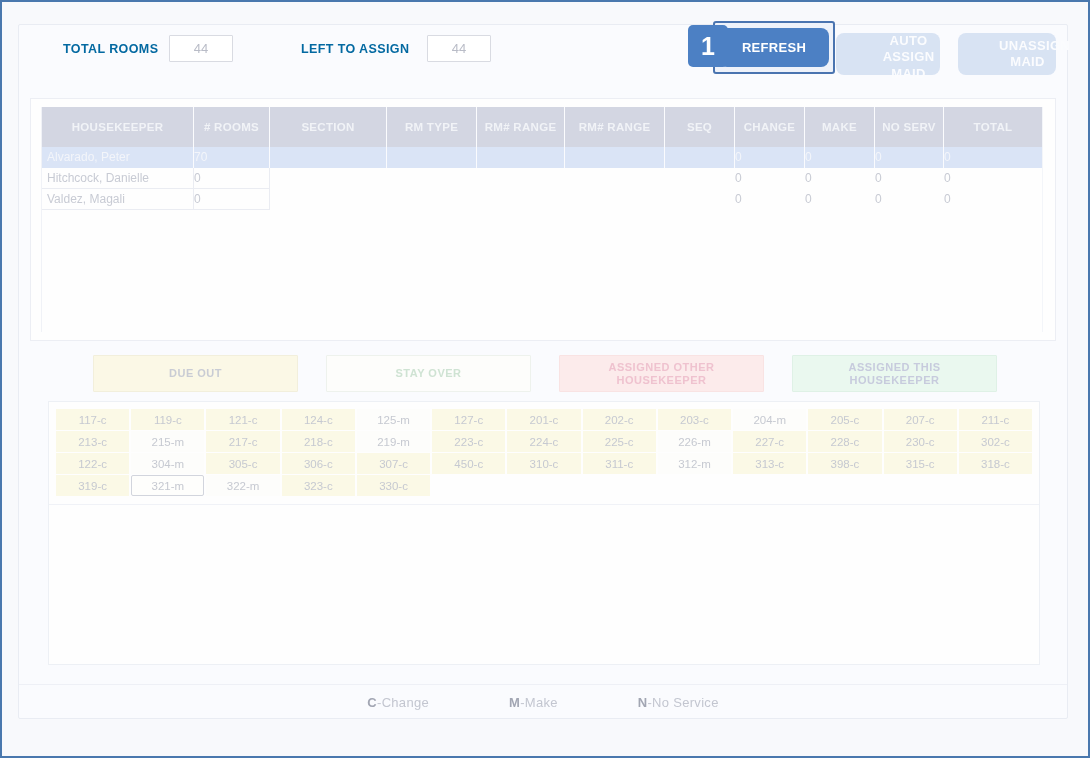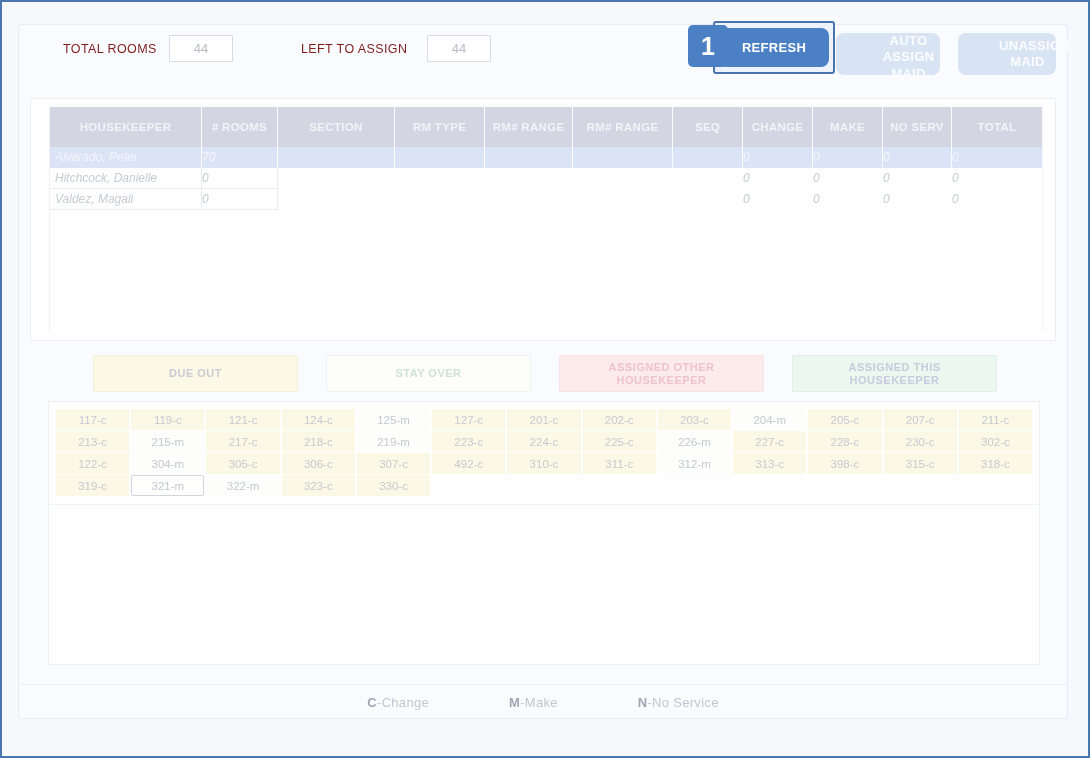--- a/index.html
+++ b/index.html
@@ -27,21 +27,21 @@
     border:2px solid #4a78ae;background:#f8f9fc;overflow:hidden;
   }
   .panel{
     position:absolute;left:16px;top:22px;width:1050px;height:695px;
     background:#fafbfe;border:1px solid #e9ecf3;border-radius:2px;
   }
 
   
   .fieldlabel{
     position:absolute;top:17px;font-size:12.5px;letter-spacing:.4px;
-    color:#7f1d1d;font-weight:400;
+    color:#0369a1;font-weight:700;
   }
   .lbl-total{left:44px;}
   .lbl-left{left:282px;}
   .numbox{
     position:absolute;top:10px;width:64px;height:27px;
     border:1px solid #d9dbe2;background:#ffffff;border-radius:1px;
     text-align:center;font-size:13px;color:#b9bcc7;
     font-family:"Liberation Sans","DejaVu Sans",sans-serif;outline:none;
   }
   .in-total{left:150px;}
@@ -74,35 +74,35 @@
   .btn-auto{left:817px;width:104px;}
   .btn-unassign{left:939px;width:98px;}
 
   
   .hk-table{
     position:absolute;left:11px;top:73px;width:1026px;height:243px;
     background:#fefefe;border:1px solid #ecEEf4;border-color:#eceef4;
     padding-top:8px;
   }
   .hk-inner{
-    margin:0 12px 0 18px;height:calc(100% - 8px);
+    margin:0 12px 0 10px;height:calc(100% - 8px);
     border-left:1px solid #f0f2f7;border-right:1px solid #f3f5f9;
   }
   .hk-grid{
     display:grid;
     grid-template-columns:152px 76px 117px 90px 88px 100px 70px 70px 70px 69px 1fr;
   }
   .hk-header .hk-cell{
     background:var(--header-bg);height:40px;line-height:40px;
     color:#f1f3f7;font-size:11.5px;font-weight:700;letter-spacing:.3px;
     text-align:center;border-right:1px solid #fbfcfe;
     overflow:hidden;white-space:nowrap;
   }
   .hk-header .hk-cell:last-child{border-right:none;}
-  .hk-row{height:21px;font-style:italic;}
+  .hk-row{height:21px;}
   .hk-row .hk-cell{
     height:21px;line-height:21px;font-size:12px;color:#c8cbd4;
     overflow:hidden;white-space:nowrap;
   }
   .hk-row .hk-cell.c0{text-align:left;padding-left:5px;}
   .hk-row .hk-cell:not(.c0){text-align:left;padding-right:8px;}
   .hk-row:not(.sel) .hk-cell.c0,
   .hk-row:not(.sel) .hk-cell.c1{
     border-right:1px solid #eaecf2;border-bottom:1px solid #eaecf2;
   }
@@ -265,21 +265,21 @@
           <div class="room stay-over">226-m</div>
           <div class="room due-out">227-c</div>
           <div class="room due-out">228-c</div>
           <div class="room due-out">230-c</div>
           <div class="room due-out">302-c</div>
           <div class="room due-out">122-c</div>
           <div class="room stay-over">304-m</div>
           <div class="room due-out">305-c</div>
           <div class="room due-out">306-c</div>
           <div class="room due-out">307-c</div>
-          <div class="room due-out">492-c</div>
+          <div class="room due-out">450-c</div>
           <div class="room due-out">310-c</div>
           <div class="room due-out">311-c</div>
           <div class="room stay-over">312-m</div>
           <div class="room due-out">313-c</div>
           <div class="room due-out">398-c</div>
           <div class="room due-out">315-c</div>
           <div class="room due-out">318-c</div>
           <div class="room due-out">319-c</div>
           <div class="room stay-over sel">321-m</div>
           <div class="room stay-over">322-m</div>

